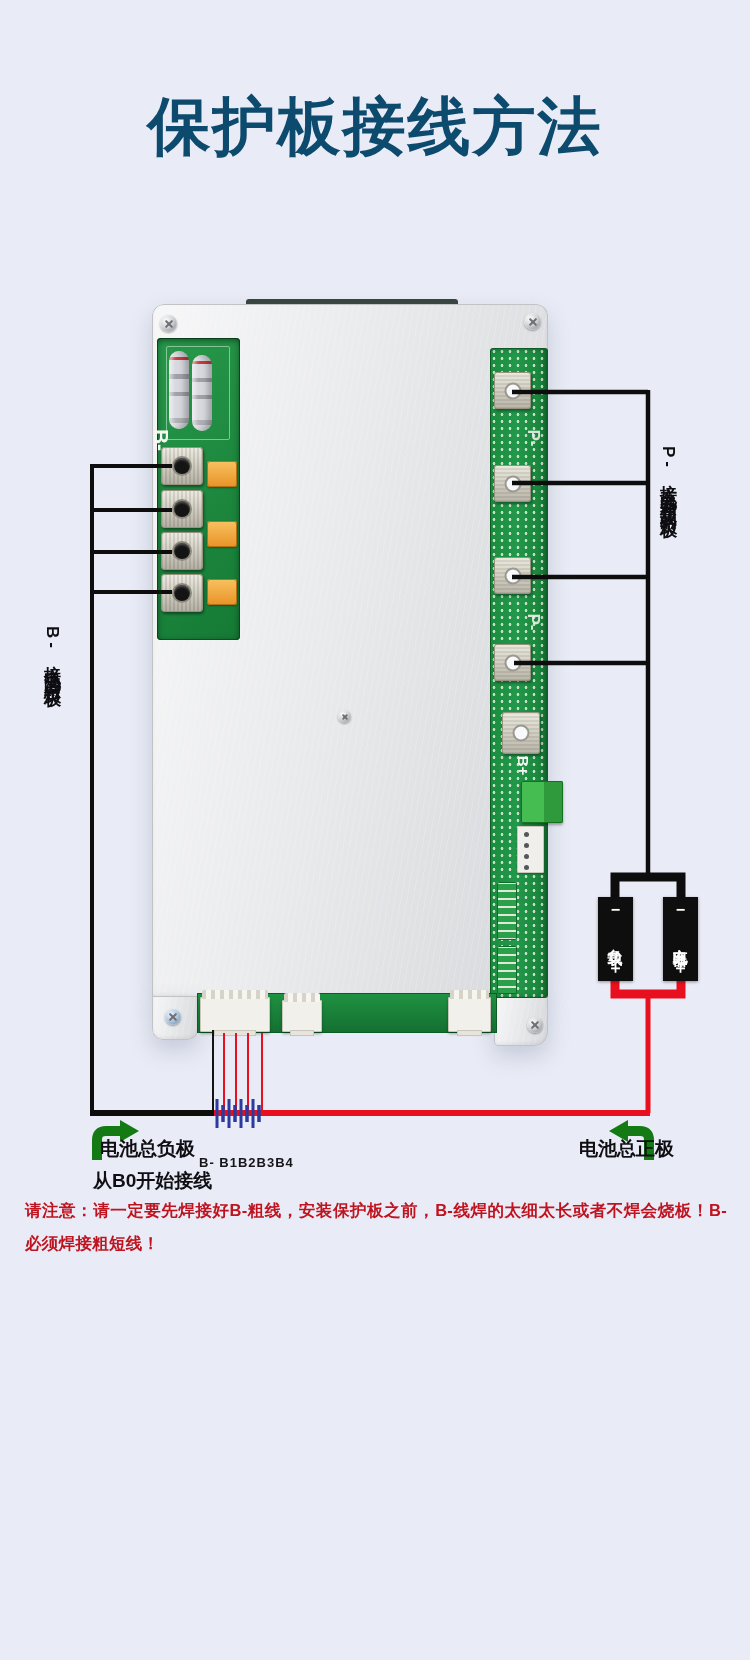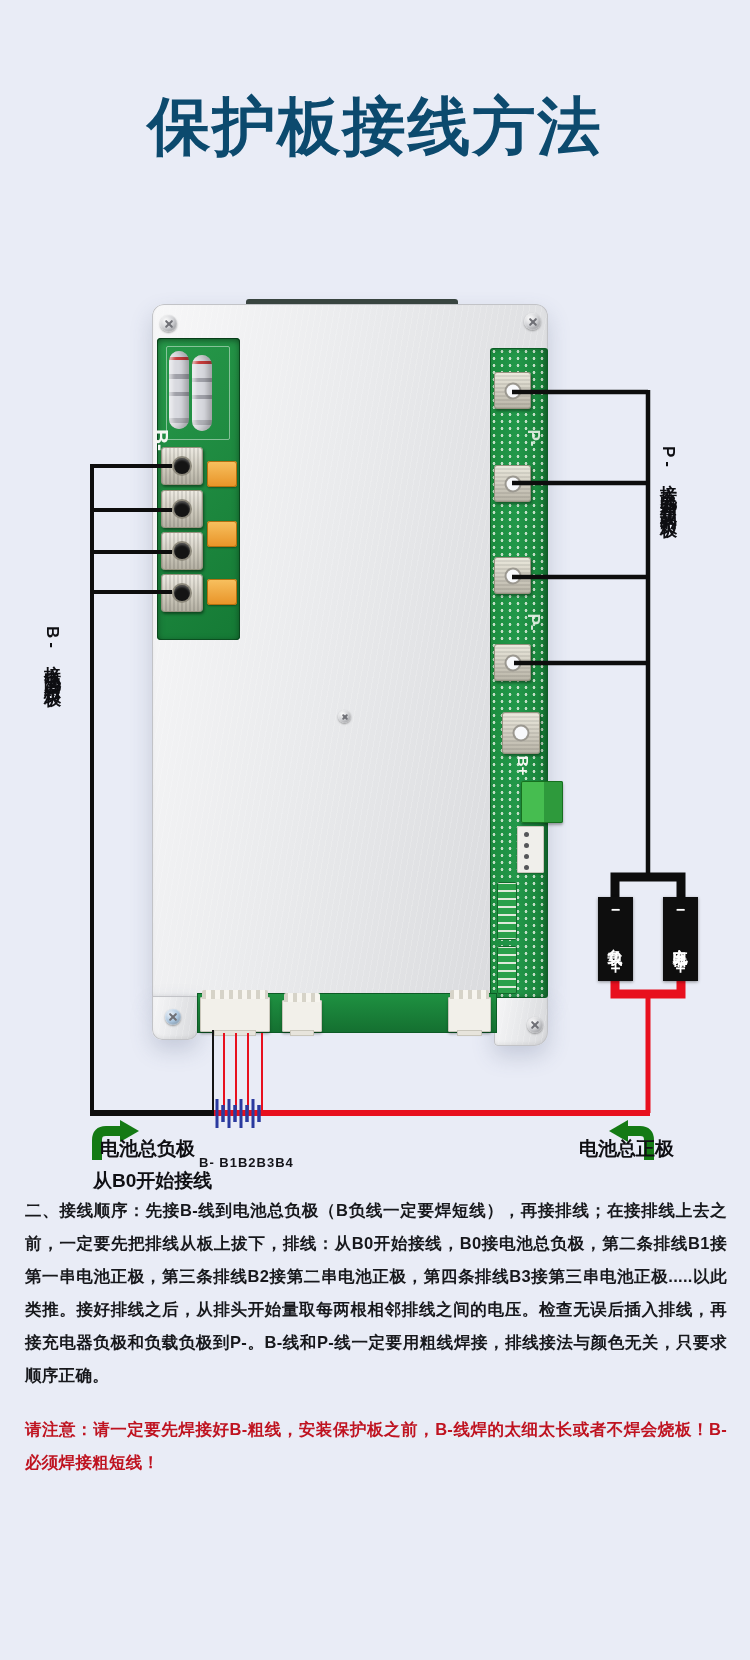--- a/index.html
+++ b/index.html
@@ -211,17 +211,16 @@
 
   <div class="abs v-label" style="left:44px;top:626px;">B-接电池的总负极</div>
   <div class="abs v-label" style="left:660px;top:446px;">P-接充电器和负载的负极</div>
 
   <div class="abs cap-b" style="left:100px;top:1136px;text-align:right;">电池总负极</div>
   <div class="abs cap-b" style="left:93px;top:1168px;">从B0开始接线</div>
   <div class="abs cap-s" style="left:199px;top:1126px;margin-top:29px;">B- B1B2B3B4</div>
   <div class="abs cap-b" style="left:579px;top:1136px;">电池总正极</div>
 
   <div class="abs instructions">
-    <p>二、接线顺序：先接B-线到电池总负极（B负线一定要焊短线），再接排线；在接排线上去之前，一定要先把排线从板上拔下，排线：从B0开始接线，B0接电池总负极，第二条排线B1接第一串电池正极，第三条排线B2接第二串电池正极，第四条排线B3接第三串电池正极.....以此类推。接好排线之后，从排头开始量取每两根相邻排线之间的电压。检查无误后插入排线，再接充电器负极和负载负极到P-。B-线和P-线一定要用粗线焊接，排线接法与颜色无关，只要求顺序正确。</p>
     <p class="warning">请注意：请一定要先焊接好B-粗线，安装保护板之前，B-线焊的太细太长或者不焊会烧板！B-必须焊接粗短线！</p>
   </div>
 
 </div>
 
 </body></html>

